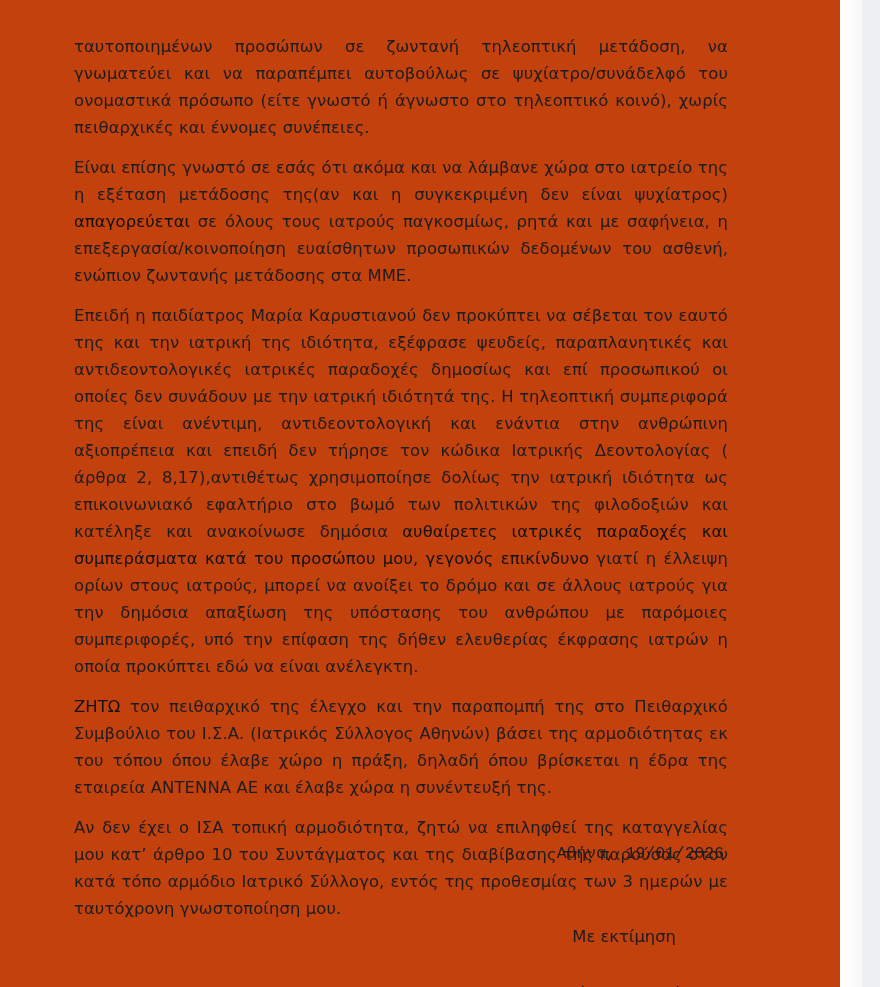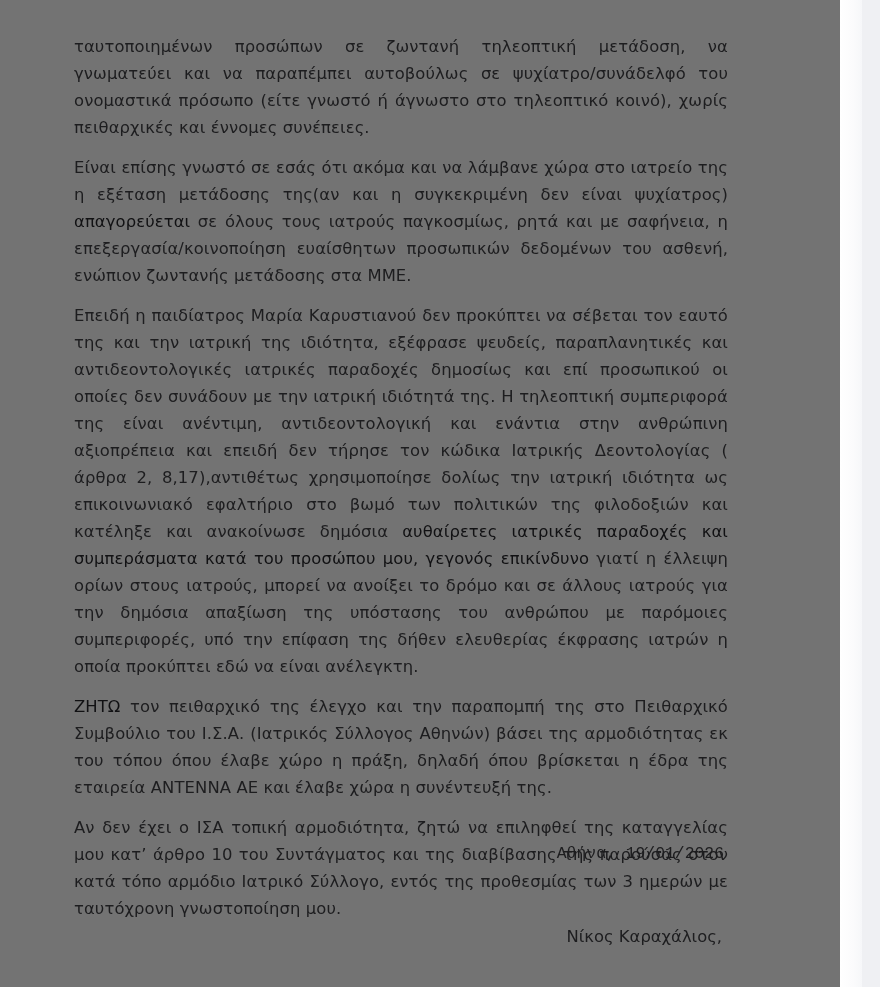--- a/index.html
+++ b/index.html
@@ -11,21 +11,21 @@
     width: 880px;
     height: 987px;
     background: #ffffff;
     font-family: "DejaVu Sans", "Liberation Sans", sans-serif;
     overflow: hidden;
   }
   .page-canvas {
     position: relative;
     width: 880px;
     height: 987px;
-    background: #737373;
+    background: #c2410c;
     overflow: hidden;
   }
   
   .page-edge-strip {
     position: absolute;
     top: 0;
     right: 0;
     width: 18px;
     height: 987px;
     background: #eff0f3;
@@ -97,16 +97,17 @@
   <div class="doc-body">
     <p class="para"><span>ταυτοποιημένων προσώπων σε ζωντανή τηλεοπτική μετάδοση, να γνωματεύει και να παραπέμπει αυτοβούλως σε ψυχίατρο/συνάδελφό του ονομαστικά πρόσωπο (είτε γνωστό ή άγνωστο στο τηλεοπτικό κοινό), χωρίς πειθαρχικές και έννομες συνέπειες.</span></p>
     <p class="para"><span>Είναι επίσης γνωστό σε εσάς ότι ακόμα και να λάμβανε χώρα στο ιατρείο της η εξέταση μετάδοσης της(αν και η συγκεκριμένη δεν είναι ψυχίατρος) </span><span class="b">απαγορεύεται</span><span> σε όλους τους ιατρούς παγκοσμίως, ρητά και με σαφήνεια, η επεξεργασία/κοινοποίηση ευαίσθητων προσωπικών δεδομένων του ασθενή, ενώπιον ζωντανής μετάδοσης στα ΜΜΕ.</span></p>
     <p class="para"><span>Επειδή η παιδίατρος Μαρία Καρυστιανού δεν προκύπτει να σέβεται τον εαυτό της και την ιατρική της ιδιότητα, εξέφρασε ψευδείς, παραπλανητικές και αντιδεοντολογικές ιατρικές παραδοχές δημοσίως και επί προσωπικού οι οποίες δεν συνάδουν με την ιατρική ιδιότητά της. Η τηλεοπτική συμπεριφορά της είναι ανέντιμη, αντιδεοντολογική και ενάντια στην ανθρώπινη αξιοπρέπεια και επειδή δεν τήρησε τον κώδικα Ιατρικής Δεοντολογίας ( άρθρα 2, 8,17),αντιθέτως χρησιμοποίησε δολίως την ιατρική ιδιότητα ως επικοινωνιακό εφαλτήριο στο βωμό των πολιτικών της φιλοδοξιών και κατέληξε και ανακοίνωσε δημόσια </span><span class="b">αυθαίρετες ιατρικές παραδοχές και συμπεράσματα κατά του προσώπου μου, γεγονός επικίνδυνο</span><span> γιατί η έλλειψη ορίων στους ιατρούς, μπορεί να ανοίξει το δρόμο και σε άλλους ιατρούς για την δημόσια απαξίωση της υπόστασης του ανθρώπου με παρόμοιες συμπεριφορές, υπό την επίφαση της δήθεν ελευθερίας έκφρασης ιατρών η οποία προκύπτει εδώ να είναι ανέλεγκτη.</span></p>
     <p class="para"><span class="b">ΖΗΤΩ</span><span> τον πειθαρχικό της έλεγχο και την παραπομπή της στο Πειθαρχικό Συμβούλιο του Ι.Σ.Α. (Ιατρικός Σύλλογος Αθηνών) βάσει της αρμοδιότητας εκ του τόπου όπου έλαβε χώρο η πράξη, δηλαδή όπου βρίσκεται η έδρα της εταιρεία ANTENNA AE και έλαβε χώρα η συνέντευξή της.</span></p>
     <p class="para"><span>Αν δεν έχει ο ΙΣΑ τοπική αρμοδιότητα, ζητώ να επιληφθεί της καταγγελίας μου κατ’ άρθρο 10 του Συντάγματος και της διαβίβασης της παρούσας στον κατά τόπο αρμόδιο Ιατρικό Σύλλογο, εντός της προθεσμίας των 3 ημερών με ταυτόχρονη γνωστοποίηση μου.</span></p>
   </div>
 
   <div class="sign-block">
     <div class="sign-line sign-date">Αθήνα, 19/01/2026</div>
+    <div class="sign-line sign-regards">Με εκτίμηση</div>
     <div class="sign-line sign-name">Νίκος Καραχάλιος,</div>
   </div>
 
 </div>
 
 </body></html>

